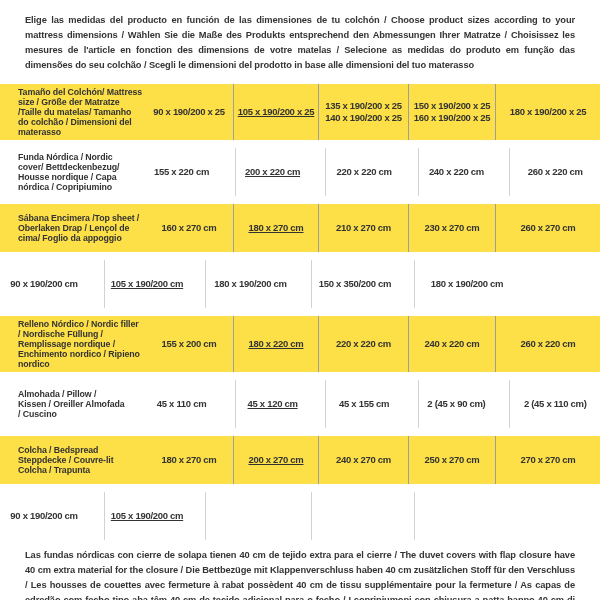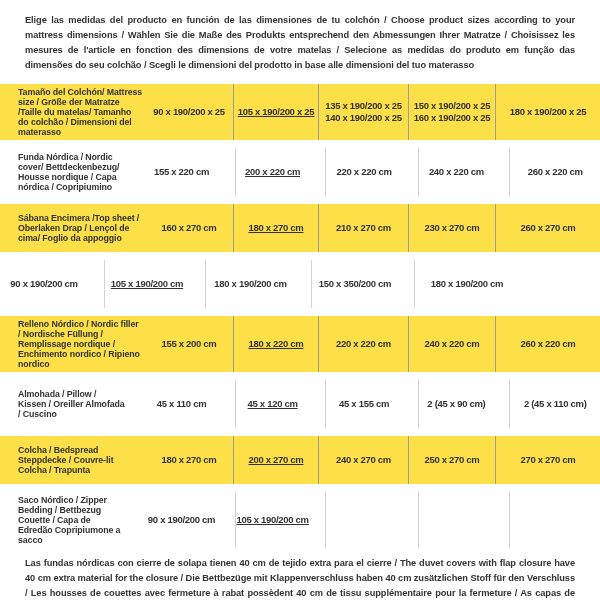--- a/index.html
+++ b/index.html
@@ -116,21 +116,20 @@
     <div class="row gray">
       <div class="cell label">Colcha / Bedspread Steppdecke / Couvre-lit Colcha / Trapunta</div>
       <div class="cell val c2">180 x 270 cm</div>
       <div class="cell val c3">200 x 270 cm</div>
       <div class="cell val c4">240 x 270 cm</div>
       <div class="cell val c5">250 x 270 cm</div>
       <div class="cell val c6">270 x 270 cm</div>
     </div>
 
     <div class="row white">
-      <div class="cell label">Saco Nórdico / Zipper Bedding / Bettbezug Couette  / Capa de Edredão Copripiumone a sacco</div>
       <div class="cell val c2">90 x 190/200 cm</div>
       <div class="cell val c3">105 x 190/200 cm</div>
       <div class="cell val c4"></div>
       <div class="cell val c5"></div>
       <div class="cell val c6"></div>
     </div>
 
   </div>
 
   <p class="footer">Las fundas nórdicas con cierre de solapa tienen 40 cm de tejido extra para el cierre / The duvet covers with flap closure have 40 cm extra material for the closure / Die Bettbezüge mit Klappenverschluss haben 40 cm zusätzlichen Stoff für den Verschluss / Les housses de couettes avec fermeture à rabat possèdent 40 cm de tissu supplémentaire pour la fermeture / As capas de edredão com fecho tipo aba têm 40 cm de tecido adicional para o fecho / I copripiumoni con chiusura a patta hanno 40 cm di tessuto extra per la chiusura</p>

